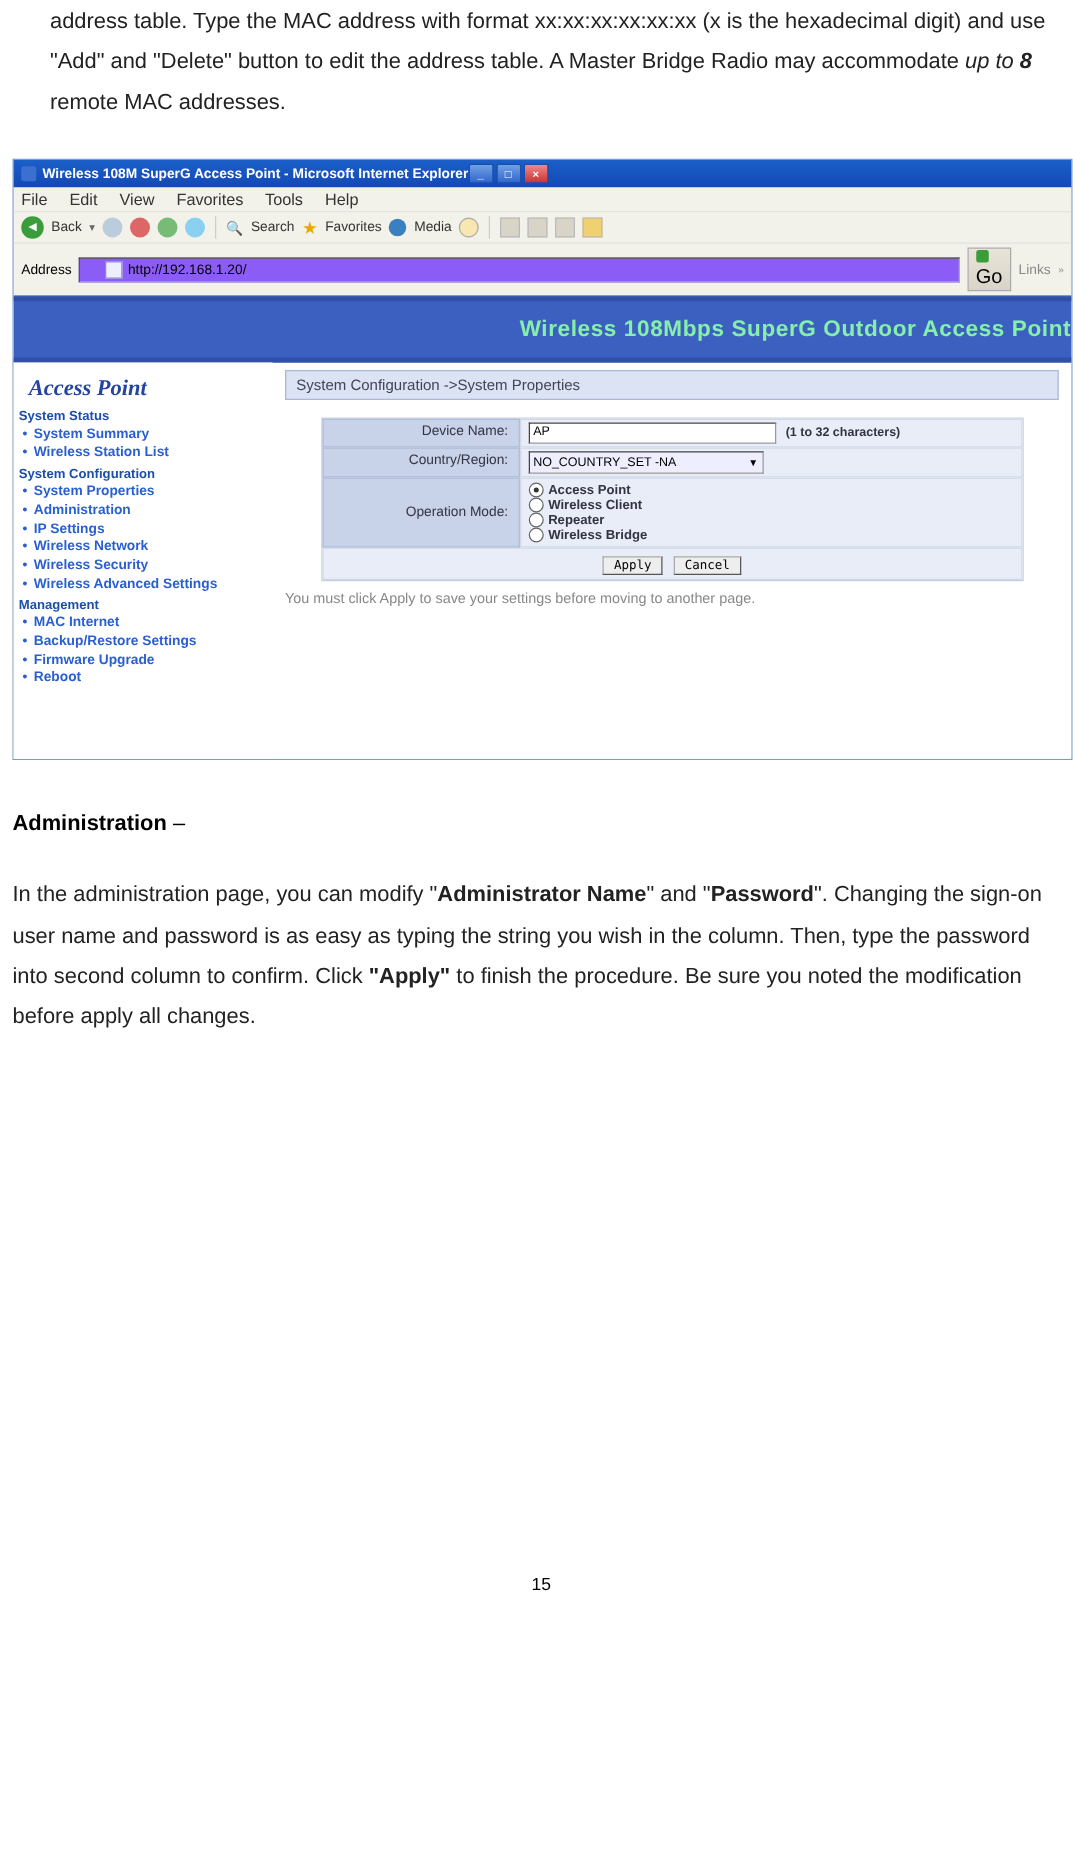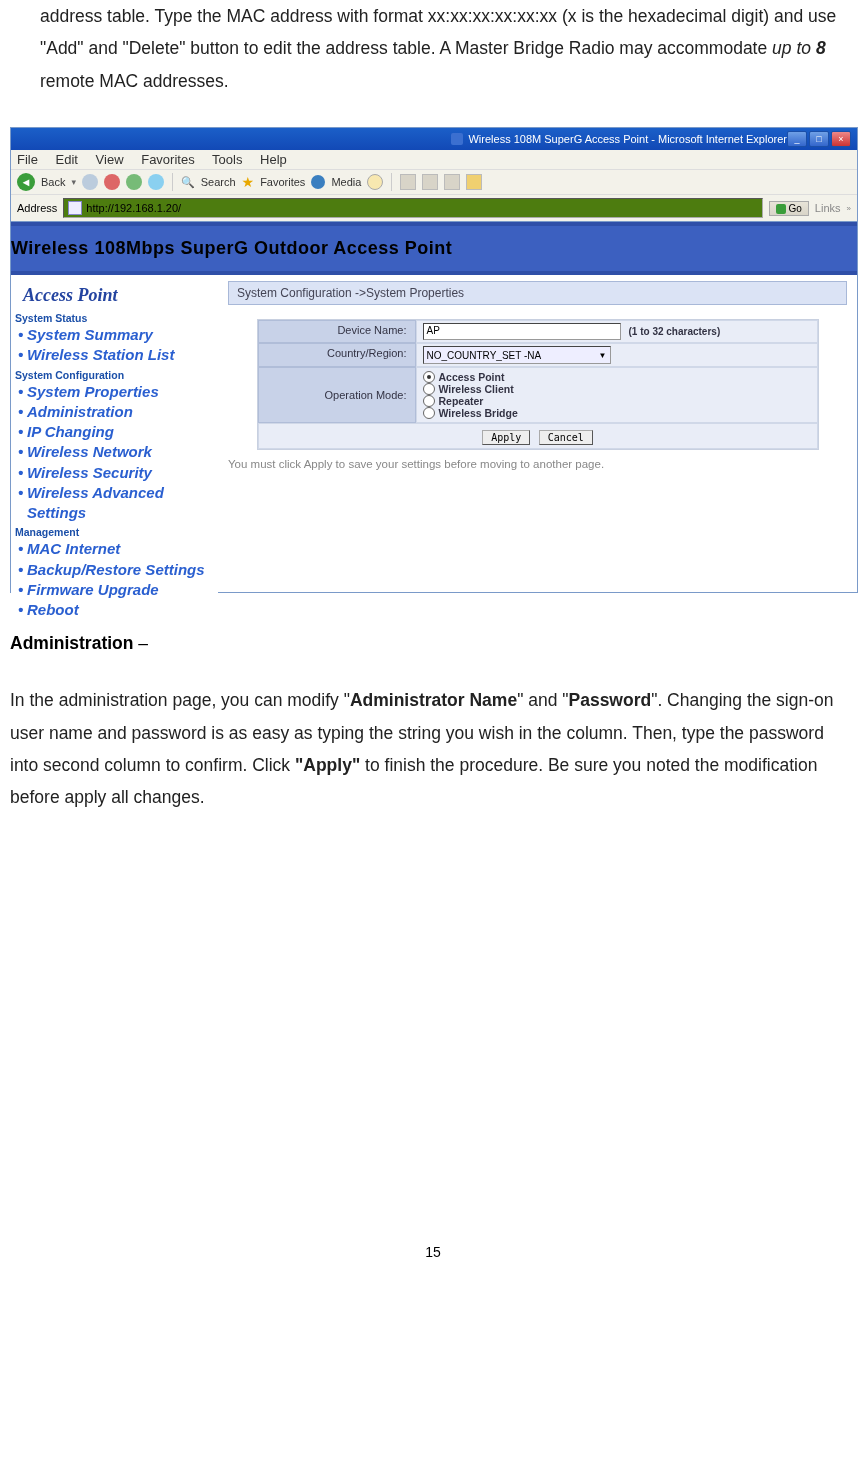--- a/index.html
+++ b/index.html
@@ -47,21 +47,22 @@
     font-family: Tahoma, Arial, sans-serif;
     position: relative;
   }
   .ie-titlebar {
     background: linear-gradient(#1b5fc8, #1249b6);
     color: #fff;
     font-size: 11px;
     padding: 3px 6px;
     display: flex;
     align-items: center;
-    justify-content: flex-end;
+    justify-content: flex-start;
+    font-weight: bold;
   }
   .ie-titlebar .left { display: flex; align-items: center; gap: 5px;}
   .ie-titlebar .winicons { display: flex; gap: 2px;}
   .winbtn {
     width: 18px; height: 14px;
     background: linear-gradient(#6fa0e6,#3366cc);
     border: 1px solid #1b4fa8;
     border-radius: 2px;
     font-size: 9px; color:#fff;
     display:flex;align-items:center;justify-content:center;
@@ -96,42 +97,42 @@
   .tb-star{ color:#e8a800;font-size:14px;}
   .tb-mini{ width:14px;height:14px;background:#d8d4c8;border:1px solid #bbb;}
   .ie-address {
     background:#f3f2ea;
     padding:3px 6px;
     display:flex;align-items:center;gap:6px;
     border-bottom:1px solid #7a9ac9;
     font-size:11px;
   }
   .addr-input{
-    flex:1;background:#4d7c0f;border:1px inset #aaa;
-    padding:1px 4px;font-size:11px;height:16px;
+    flex:1;background:#8b5cf6;border:1px inset #aaa;
+    padding:1px 20px;font-size:11px;height:16px;
     display:flex;align-items:center;gap:4px;
   }
   .go-btn{
     background:linear-gradient(#e8e4d8,#d8d4c8);
-    border:1px solid #aaa;padding:1px 6px;font-size:10px;
-    display:flex;align-items:flex-end;gap:3px;
+    border:1px solid #aaa;padding:1px 6px;font-size:16px;
+    display:flex;align-items:flex-start;gap:3px;flex-direction:column;
   }
   .go-arrow{width:10px;height:10px;background:#3a9d3a;border-radius:2px;}
 
   .ie-content {
     background:#fff;
     height: 370px;
     display:flex;flex-direction:column;
   }
   .banner{
     background:#3c60c0;
-    color:#000000;
+    color:#86efac;
     font-weight:bold;
     font-size:18px;
-    text-align:left;
+    text-align:right;
     padding:12px 0;
     border-top:4px solid #2f4fa8;
     border-bottom:4px solid #2f4fa8;
     font-family: Verdana, Arial, sans-serif;
     letter-spacing:0.5px;
   }
   .app-body{
     flex:1;display:flex;
   }
   .sidebar{
@@ -148,22 +149,22 @@
     font-style:italic;
     margin:4px 0 6px 8px;
     font-family: "Times New Roman", serif;
   }
   .cat{
     color:#1b4fa8;font-weight:bold;font-size:10.5px;
     margin-top:3px;
   }
   .sidebar ul{list-style:none;margin:1px 0 3px 0;padding:0;}
   .sidebar li{
-    color:#2a5fd0;font-weight:bold;font-size:15px;
-    padding-left:12px;position:relative;line-height:1.35;font-style:italic;
+    color:#2a5fd0;font-weight:bold;font-size:11px;
+    padding-left:12px;position:relative;line-height:1.35;
   }
   .sidebar li::before{
     content:"•";position:absolute;left:3px;color:#2a5fd0;
   }
   .main{
     flex:1;padding:6px 10px;
   }
   .crumb{
     background:#dbe3f5;
     border:1px solid #a8b8d8;
@@ -306,21 +307,21 @@
           <div class="ap-title">Access Point</div>
           <div class="cat">System Status</div>
           <ul>
             <li>System Summary</li>
             <li>Wireless Station List</li>
           </ul>
           <div class="cat">System Configuration</div>
           <ul>
             <li>System Properties</li>
             <li>Administration</li>
-            <li>IP Changing</li>
+            <li>IP Settings</li>
             <li>Wireless Network</li>
             <li>Wireless Security</li>
             <li>Wireless Advanced Settings</li>
           </ul>
           <div class="cat">Management</div>
           <ul>
             <li>MAC Internet</li>
             <li>Backup/Restore Settings</li>
             <li>Firmware Upgrade</li>
             <li>Reboot</li>

